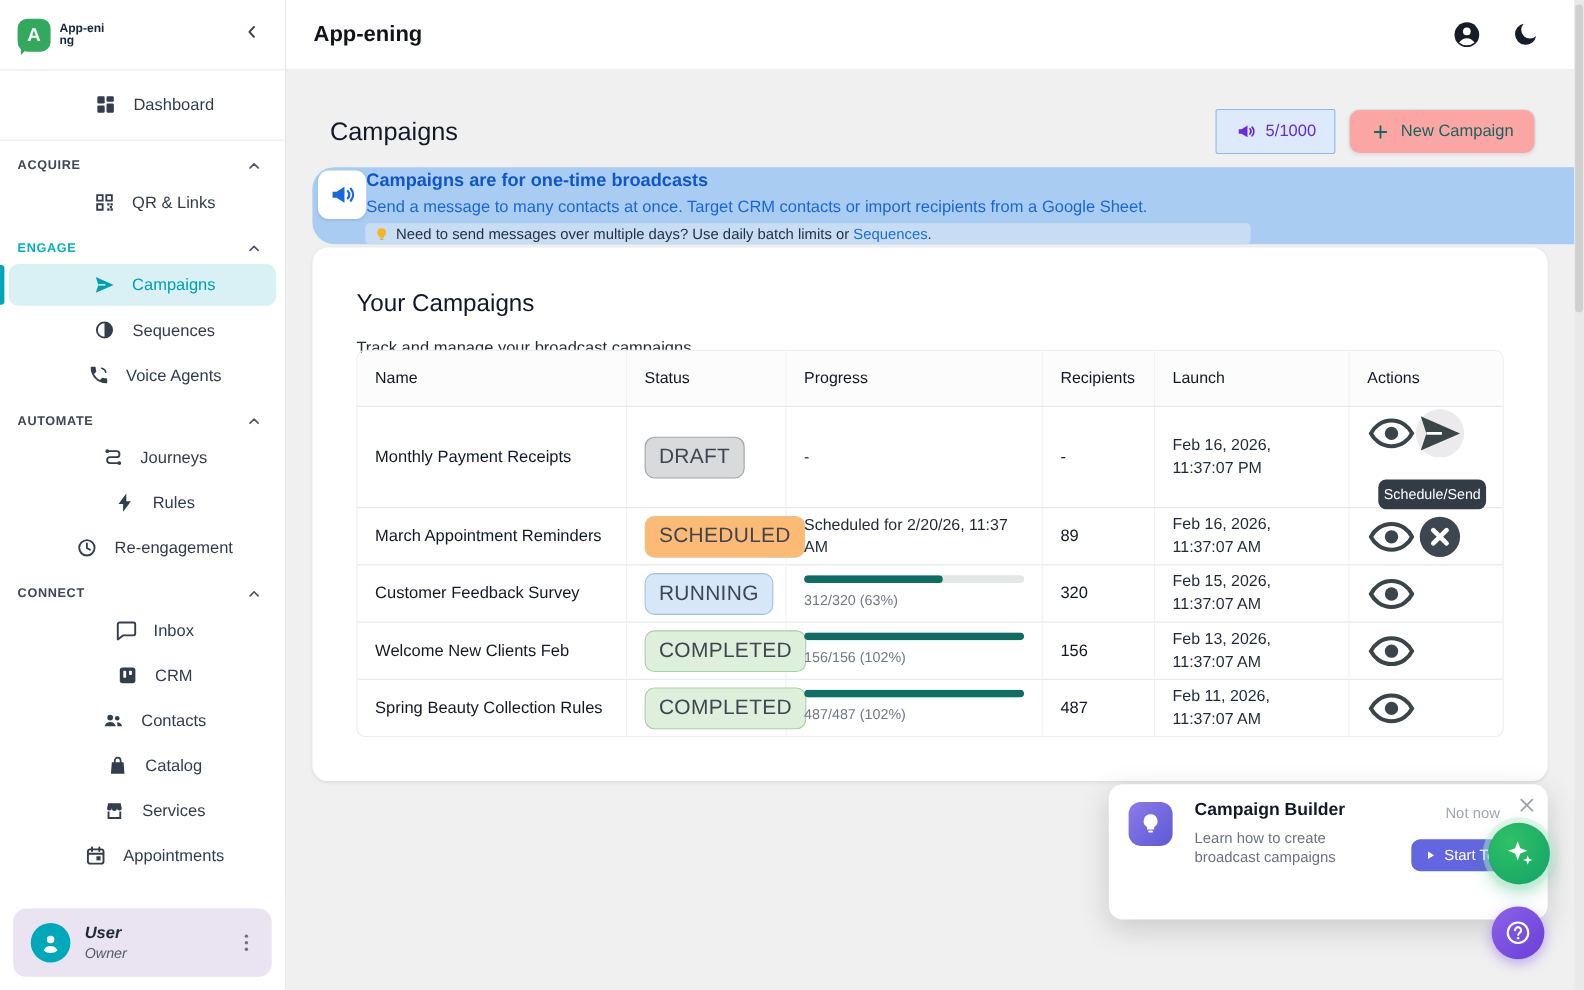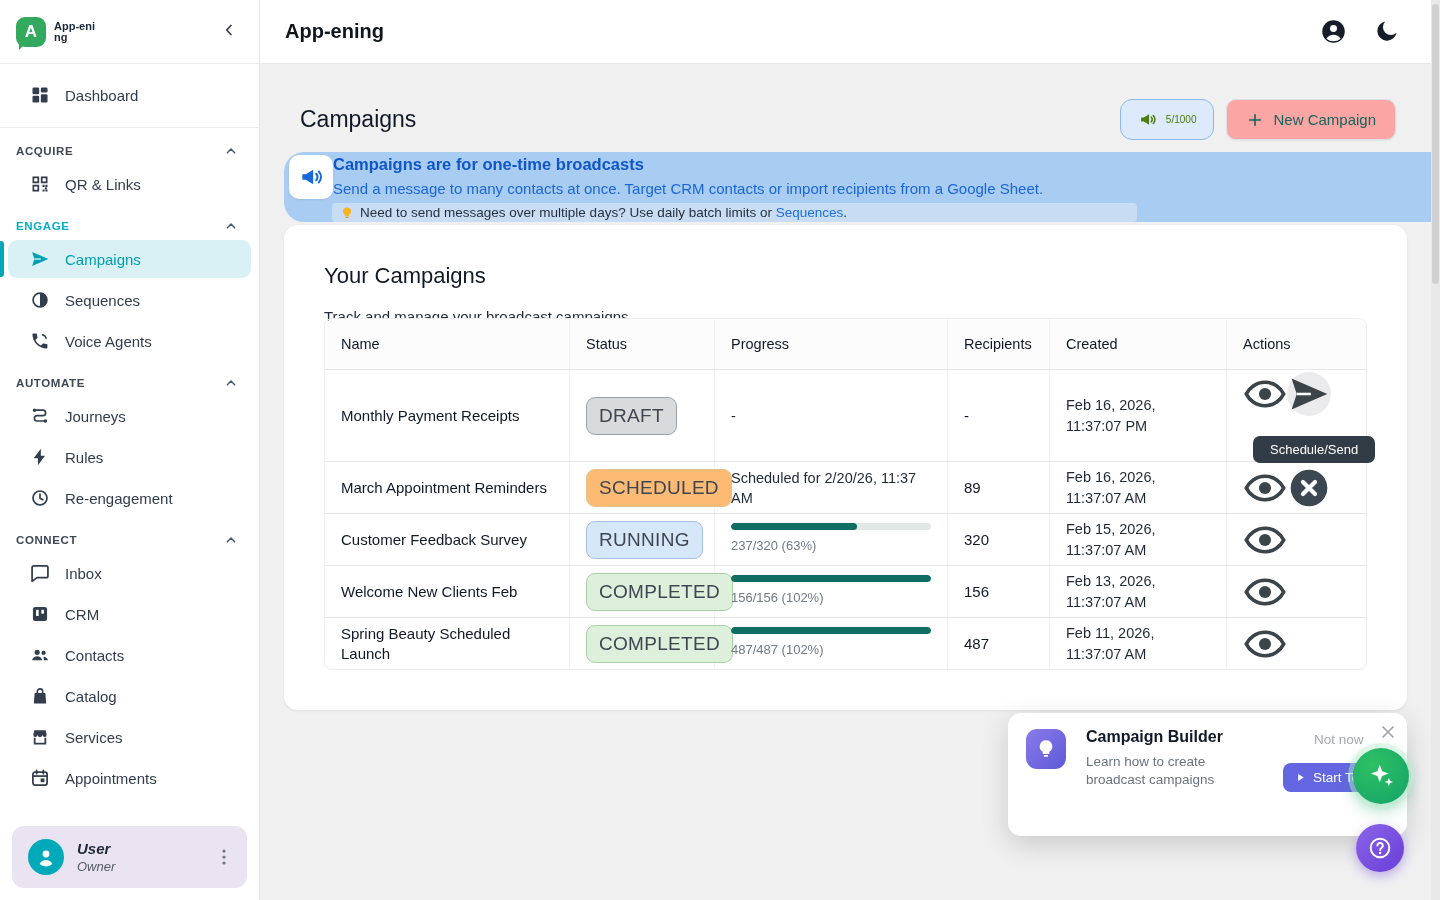--- a/index.html
+++ b/index.html
@@ -8,21 +8,21 @@
   .app { position:relative; width:1440px; height:900px; background:#f0f0f1; overflow:hidden; }
 
   
   .sidebar { position:absolute; left:0; top:0; width:260px; height:900px; background:#fff; border-right:1px solid #e7e8ea; z-index:5; }
   .side-logo { height:64px; display:flex; align-items:center; padding:0 16px; border-bottom:1px solid #ececee; }
   .logo-mark { width:30px; height:30px; border-radius:9px; background:#33a95e; color:#fff; font-weight:bold; font-size:17px; display:flex; align-items:center; justify-content:center; position:relative; }
   .logo-mark::after { content:""; position:absolute; left:3px; bottom:-3px; width:0; height:0; border-left:7px solid #33a95e; border-bottom:7px solid transparent; }
   .logo-text { width:42px; margin-left:8px; font-size:11px; font-weight:bold; color:#18283c; line-height:11px; word-break:break-all; }
   .collapse-btn { margin-left:auto; width:28px; height:28px; display:flex; align-items:center; justify-content:center; color:#36404e; cursor:pointer; }
   .side-nav { position:absolute; top:64px; left:0; right:0; height:748px; overflow:hidden; padding-top:12px; }
-  .nav-item { position:relative; display:flex; align-items:center; gap:15px; height:38px; margin:0 8px 3px 8px; padding-left:22px; border-radius:9px; font-size:15px; color:#323c4d; cursor:pointer; }
+  .nav-item { position:relative; display:flex; align-items:center; gap:15px; height:38px; margin:0 8px 3px 8px; padding-left:22px; border-radius:9px; font-size:15px; color:#323c4d; cursor:pointer;justify-content:center; }
   .nav-item .nicon { width:20px; height:20px; color:#333d4c; flex:0 0 20px; }
   .nav-item.active { background:#d9f1f4; color:#00a0b2; }
   .nav-item.active .nicon { color:#00a0b2; }
   .nav-item.active::before { content:""; position:absolute; left:-8px; top:1px; width:4px; height:36px; background:#00a7b8; border-radius:0 3px 3px 0; }
   .nav-dash-wrap { padding-bottom:10px; border-bottom:1px solid #ececee; margin-bottom:4px; }
   .section-label { display:flex; align-items:center; justify-content:space-between; margin:15px 20px 6px 16px; font-size:11.5px; font-weight:bold; letter-spacing:.6px; color:#3d4757; }
   .section-label.accent { color:#00b0c4; }
   .section-label .chev { width:16px; height:16px; color:#4b5563; }
   .sidebar-bottom { position:absolute; left:0; right:0; bottom:0; height:88px; background:#fff; }
   .user-card { position:absolute; left:12px; right:12px; bottom:12px; height:62px; background:#e9e3f2; border-radius:12px; display:flex; align-items:center; padding:0 12px 0 16px; }
@@ -36,21 +36,21 @@
   
   .topbar { position:absolute; left:260px; top:0; right:0; height:64px; background:#fff; border-bottom:1px solid #e7e8ea; display:flex; align-items:center; z-index:4; }
   .topbar-title { margin-left:25px; font-size:20px; font-weight:bold; color:#10151c; }
   .topbar-icons { margin-left:auto; margin-right:40px; display:flex; align-items:center; gap:26px; }
   .topbar-icons .tbicon { width:27px; height:27px; color:#161d28; cursor:pointer; }
 
   
   .content { position:absolute; left:260px; top:64px; right:0; bottom:0; background:#f0f0f1; }
   .page-title { position:absolute; left:40px; top:42px; font-size:23px; font-weight:500; color:#111827; }
   .header-actions { position:absolute; top:35px; right:44px; display:flex; align-items:center; gap:12px; }
-  .usage-badge { height:41px; display:flex; align-items:center; gap:9px; padding:0 17px; background:#dceafb; border:1.5px solid #8db8ee; border-radius:12px; color:#4d7c0f; font-size:10px; font-weight:500; }
+  .usage-badge { height:41px; display:flex; align-items:center; gap:9px; padding:0 17px; background:#dceafb; border:1.5px solid #8db8ee; border-radius:2px; color:#6d28d9; font-size:15px; font-weight:500; }
   .usage-badge .micon { width:19px; height:19px; }
   .btn-new { height:41px; display:flex; align-items:center; gap:9px; padding:0 19px; background:#fca5a5; border:1px solid #dcdfe4; border-radius:10px; color:#15665c; font-size:15px; font-weight:500; cursor:pointer; box-shadow:0 1px 2px rgba(0,0,0,.05); font-family:inherit; }
   .btn-new .picon { width:18px; height:18px; }
 
   
   .banner { position:absolute; left:24px; top:88px; width:1238px; height:70px; background:#a9cdf2; border-radius:20px; }
   .banner-icon { position:absolute; left:5px; top:3px; width:44px; height:44px; background:#fff; border-radius:10px; display:flex; align-items:center; justify-content:center; color:#1668dd; box-shadow:0 1px 2px rgba(0,0,0,.08); }
   .banner-icon svg { width:26px; height:26px; }
   .banner-title { position:absolute; left:49px; top:3px; font-size:16.5px; font-weight:bold; color:#0f56c9; }
   .banner-sub { position:absolute; left:49px; top:28px; font-size:15px; color:#1a66d9; }
@@ -78,21 +78,21 @@
   .cell.progress { display:flex; flex-direction:column; justify-content:center; align-items:flex-start; font-size:14.5px; color:#1f2937; line-height:20px; }
   .pbar { width:200px; height:7px; background:#e2e8e5; border-radius:5px; overflow:hidden; }
   .pfill { height:100%; background:#0e6e63; border-radius:5px; }
   .plabel { margin-top:6px; font-size:13px; color:#707a86; }
   .cell.recip { font-size:15px; color:#111827; }
   .cell.actions { position:relative; display:flex; align-items:center; gap:0; }
   .action-slot { width:44px; height:44px; display:flex; align-items:center; justify-content:center; color:#3a4449; cursor:pointer; }
   .action-slot.hovered { background:#ebebee; border-radius:50%; }
   .action-slot svg { width:22px; height:22px; }
   .action-slot.cancel svg { width:24px; height:24px; color:#3d4752; }
-  .tooltip { position:absolute; left:26px; top:66px; background:#323c46; color:#fff; font-size:13px; padding:6px 17px; border-radius:7px; white-space:nowrap; z-index:6; }
+  .tooltip { position:absolute; left:26px; top:66px; background:#323c46; color:#fff; font-size:13px; padding:6px 5px; border-radius:7px; white-space:nowrap; z-index:6; }
   .row-first { height:92px; }
   .row-first .cell.actions { align-items:flex-start; padding-top:2px; }
   .row-std { min-height:52px; }
 
   
   .popup { position:absolute; left:748px; top:649px; width:399px; height:123px; background:#fff; border-radius:13px; box-shadow:0 8px 28px rgba(0,0,0,.16); z-index:7; }
   .popup-icon { position:absolute; left:18px; top:16px; width:40px; height:40px; border-radius:11px; background:linear-gradient(135deg,#8b7bea,#5d59d6); display:flex; align-items:center; justify-content:center; }
   .popup-icon svg { width:22px; height:22px; }
   .popup-title { position:absolute; left:78px; top:15px; font-size:16px; font-weight:bold; color:#111827; }
   .popup-body { position:absolute; left:78px; top:40px; width:165px; font-size:13.5px; color:#6b7280; line-height:18px; }
@@ -345,21 +345,21 @@
 
     <div class="card">
       <div class="card-title">Your Campaigns</div>
       <div class="card-sub">Track and manage your broadcast campaigns</div>
       <div class="table" id="table">
           <div class="trow thead">
             <div class="cell">Name</div>
             <div class="cell">Status</div>
             <div class="cell">Progress</div>
             <div class="cell">Recipients</div>
-            <div class="cell">Created</div>
+            <div class="cell">Launch</div>
             <div class="cell">Actions</div>
           </div>
           <div class="trow row-first">
             <div class="cell name">Monthly Payment Receipts</div>
             <div class="cell">
               <span class="badge draft">DRAFT</span>
             </div>
             <div class="cell progress">-</div>
             <div class="cell recip">-</div>
             <div class="cell created">
@@ -414,21 +414,21 @@
           </div>
           <div class="trow row-std">
             <div class="cell name">Customer Feedback Survey</div>
             <div class="cell">
               <span class="badge running">RUNNING</span>
             </div>
             <div class="cell progress">
               <div class="pbar">
                 <div class="pfill" style="width: 63%;"></div>
               </div>
-              <div class="plabel">237/320 (63%)</div>
+              <div class="plabel">312/320 (63%)</div>
             </div>
             <div class="cell recip">320</div>
             <div class="cell created">
               <div>
                 <div>Feb 15, 2026,</div>
                 <div>11:37:07 AM</div>
               </div>
             </div>
             <div class="cell actions">
               <span class="action-slot">
@@ -460,21 +460,21 @@
             <div class="cell actions">
               <span class="action-slot">
                 <svg class="" viewBox="0 0 24 24" style="width:100%;height:100%">
                   <path d="M12 5.6c-5 0-8.7 3.3-10.2 6.4 1.5 3.1 5.2 6.4 10.2 6.4s8.7-3.3 10.2-6.4C20.7 8.9 17 5.6 12 5.6z" fill="none" stroke="currentColor" stroke-width="2"></path>
                   <circle cx="12" cy="12" r="3.3" fill="currentColor"></circle>
                 </svg>
               </span>
             </div>
           </div>
           <div class="trow row-std">
-            <div class="cell name">Spring Beauty Scheduled Launch</div>
+            <div class="cell name">Spring Beauty Collection Rules</div>
             <div class="cell">
               <span class="badge completed">COMPLETED</span>
             </div>
             <div class="cell progress">
               <div class="pbar">
                 <div class="pfill" style="width: 100%;"></div>
               </div>
               <div class="plabel">487/487 (102%)</div>
             </div>
             <div class="cell recip">487</div>

